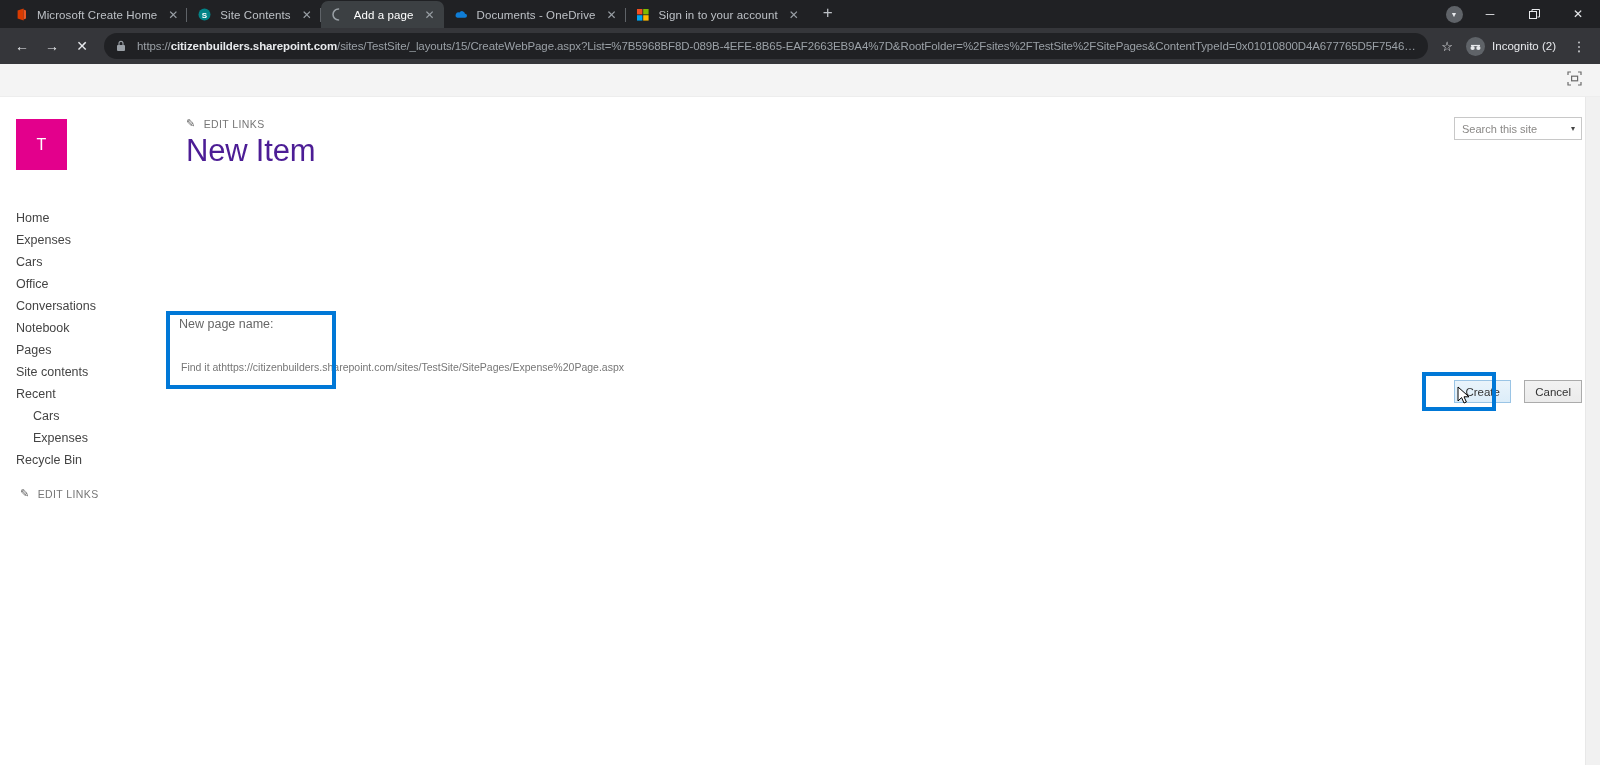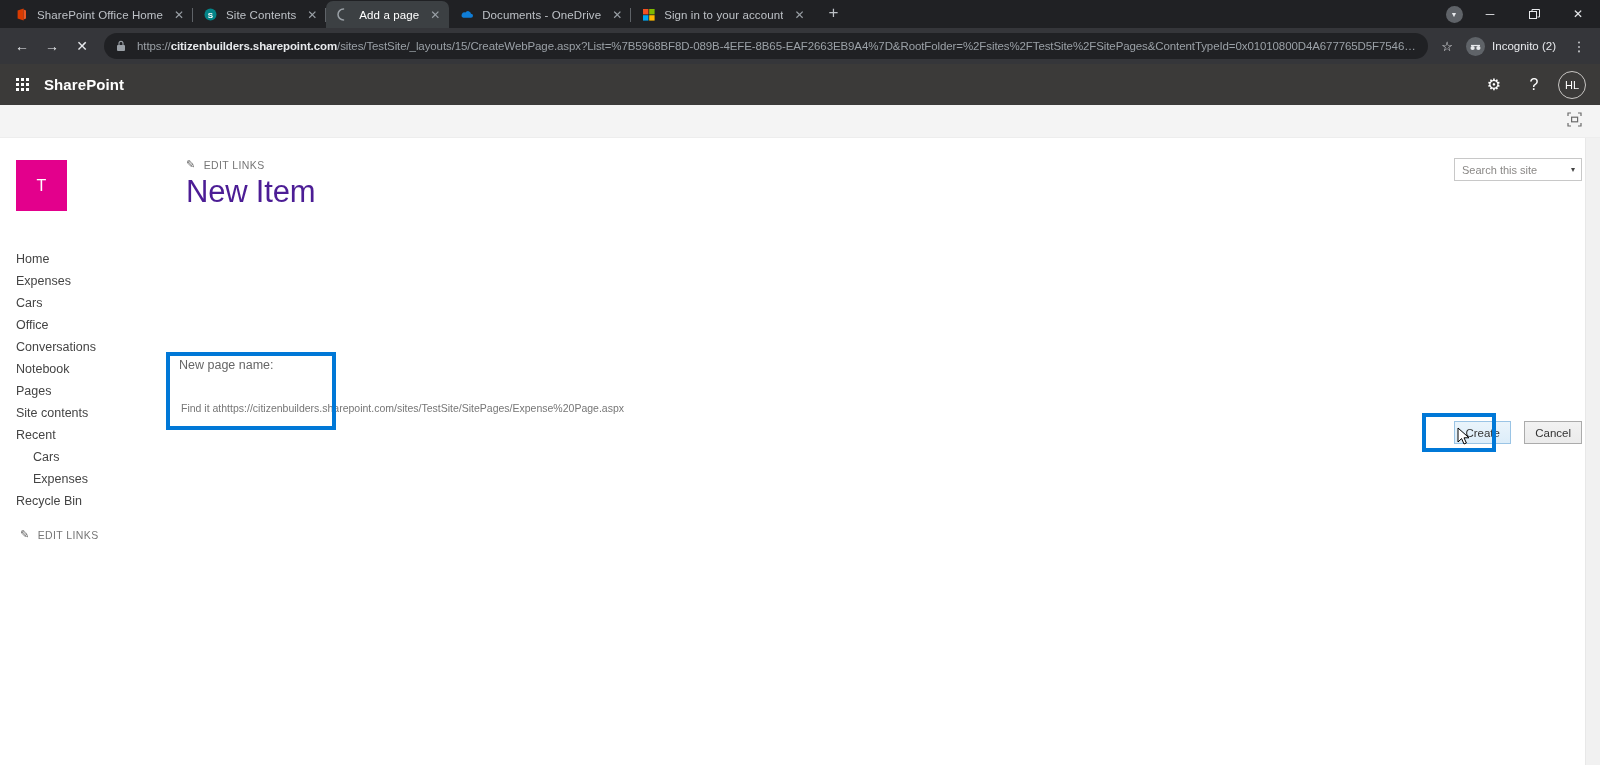--- a/index.html
+++ b/index.html
@@ -260,21 +260,21 @@
 
   <div class="tabstrip">
 
     <div class="tab">
       <span class="favicon">
         <svg width="13" height="13" viewBox="0 0 13 13">
             <path d="M2.6 2.4 L8.6 0.6 L8.6 12.4 L2.6 10.6 L2.6 2.4 Z" fill="#d83b01"></path>
             <path d="M8.6 1.6 L11 2.6 L11 10.4 L8.6 11.4 Z" fill="#eb5724"></path>
           </svg>
       </span>
-      <span class="tabtitle">SharePoint Office Home</span>
+      <span class="tabtitle">Microsoft Create Home</span>
       <span class="tabclose">✕</span>
       <span class="sep"></span>
     </div>
 
     <div class="tab">
       <span class="favicon">
         <svg width="13" height="13" viewBox="0 0 13 13">
             <circle cx="6.5" cy="6.5" r="6" fill="#038387"></circle>
             <text x="6.5" y="9.6" font-size="8" font-family="Liberation Sans, sans-serif" fill="#fff" text-anchor="middle" font-weight="bold">S</text>
           </svg>
@@ -359,40 +359,20 @@
             <path d="M2 3.5 h9" stroke="#e8eaed" stroke-width="1.2"></path>
             <circle cx="3.6" cy="6" r="2.1" fill="#e8eaed"></circle>
             <circle cx="9.4" cy="6" r="2.1" fill="#e8eaed"></circle>
           </svg>
       </span>
       <span class="lbl">Incognito (2)</span>
     </div>
     <div class="kebab">⋮</div>
   </div>
 
-  <div class="suitebar">
-    <div class="waffle">
-      <span class="grid">
-          <i></i>
-          <i></i>
-          <i></i>
-          <i></i>
-          <i></i>
-          <i></i>
-          <i></i>
-          <i></i>
-          <i></i>
-        </span>
-    </div>
-    <div class="suitebrand">SharePoint</div>
-    <div class="suitespacer"></div>
-    <div class="suiteicon">⚙</div>
-    <div class="suiteicon">?</div>
-    <div class="avatar">HL</div>
-  </div>
 
   <div class="focusstrip">
     <span>
       <svg width="15" height="15" viewBox="0 0 15 15">
           <path d="M1 4 V1 H4 M11 1 H14 V4 M14 11 V14 H11 M4 14 H1 V11" fill="none" stroke="#6b6b6b" stroke-width="1.2"></path>
           <rect x="4.6" y="5.2" width="6" height="4.6" fill="none" stroke="#6b6b6b" stroke-width="1.2"></rect>
         </svg>
     </span>
   </div>
 

